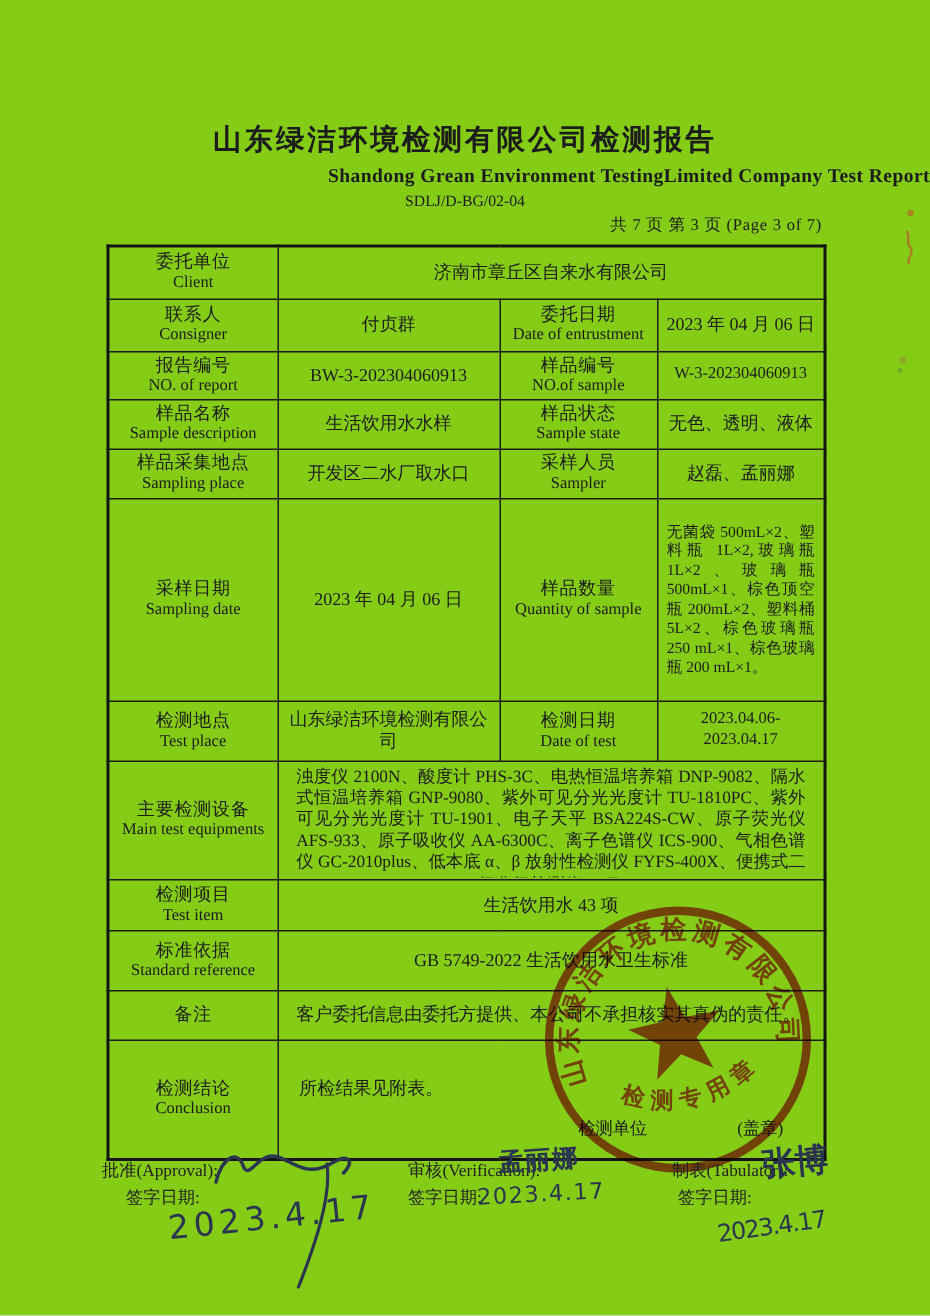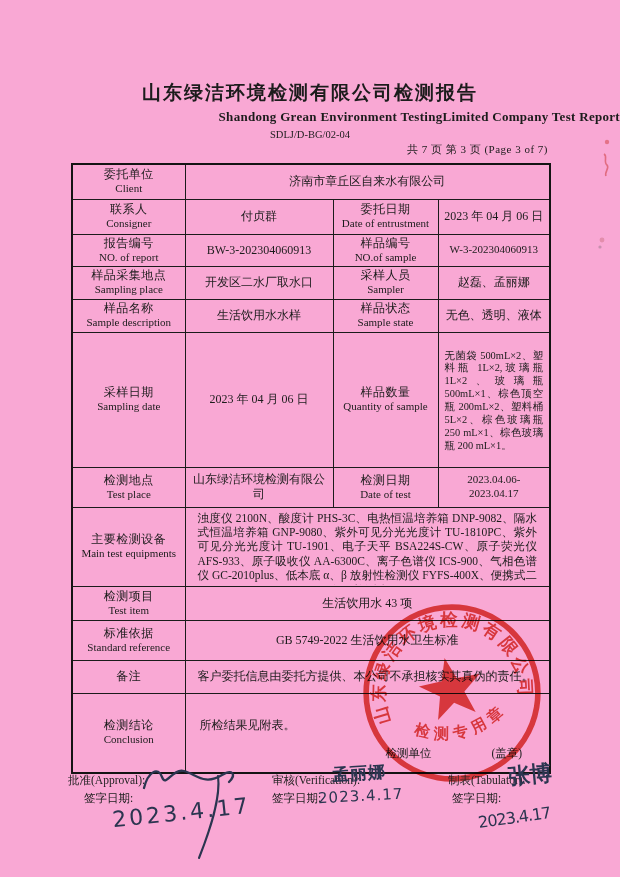--- a/index.html
+++ b/index.html
@@ -1,16 +1,16 @@
 <!DOCTYPE html>
 <html><head>
 <meta charset="utf-8">
 <style>
   html,body{margin:0;padding:0;background:#e8e8e8;}
-  .page{position:relative;width:620px;height:877px;background:#f9a8d4;overflow:hidden;
+  .page{position:relative;width:620px;height:877px;background:#84cc16;overflow:hidden;
         font-family:"Liberation Serif","DejaVu Serif",serif;color:#1c1c1c;margin:0 auto;}
   .title{position:absolute;top:80px;left:0;width:100%;text-align:center;
          font-size:19px;font-weight:bold;letter-spacing:2px;}
   .subtitle{position:absolute;top:109px;left:0;width:100%;text-align:right;
             font-size:13px;font-weight:bold;letter-spacing:.3px;}
   .doccode{position:absolute;top:129px;left:0;width:100%;text-align:center;font-size:10.5px;}
   .pageinfo{position:absolute;top:142px;right:72px;font-size:11px;letter-spacing:.5px;}
   table.report{position:absolute;top:163px;left:71px;width:478px;border-collapse:collapse;
                table-layout:fixed;border:2px solid #141414;}
   td{border:1px solid #1b1b1b;padding:1px 4px;text-align:center;vertical-align:middle;
@@ -86,42 +86,42 @@
       <td class="val">BW-3-202304060913</td>
       <td class="lbl">
         <div class="zh">样品编号</div>
         <div class="en">NO.of sample</div>
       </td>
       <td class="val" style="font-size:11px">W-3-202304060913</td>
     </tr>
 
     <tr style="height:33px">
       <td class="lbl">
+        <div class="zh">样品名称</div>
+        <div class="en">Sample description</div>
+      </td>
+      <td class="val">生活饮用水水样</td>
+      <td class="lbl">
+        <div class="zh">样品状态</div>
+        <div class="en">Sample state</div>
+      </td>
+      <td class="val">无色、透明、液体</td>
+    </tr>
+
+    <tr style="height:33px">
+      <td class="lbl">
         <div class="zh">样品采集地点</div>
         <div class="en">Sampling place</div>
       </td>
       <td class="val">开发区二水厂取水口</td>
       <td class="lbl">
         <div class="zh">采样人员</div>
         <div class="en">Sampler</div>
       </td>
       <td class="val">赵磊、孟丽娜</td>
-    </tr>
-
-    <tr style="height:33px">
-      <td class="lbl">
-        <div class="zh">样品名称</div>
-        <div class="en">Sample description</div>
-      </td>
-      <td class="val">生活饮用水水样</td>
-      <td class="lbl">
-        <div class="zh">样品状态</div>
-        <div class="en">Sample state</div>
-      </td>
-      <td class="val">无色、透明、液体</td>
     </tr>
 
     <tr style="height:103px">
       <td class="lbl">
         <div class="zh">采样日期</div>
         <div class="en">Sampling date</div>
       </td>
       <td class="val">2023 年 04 月 06 日</td>
       <td class="lbl">
         <div class="zh">样品数量</div>

